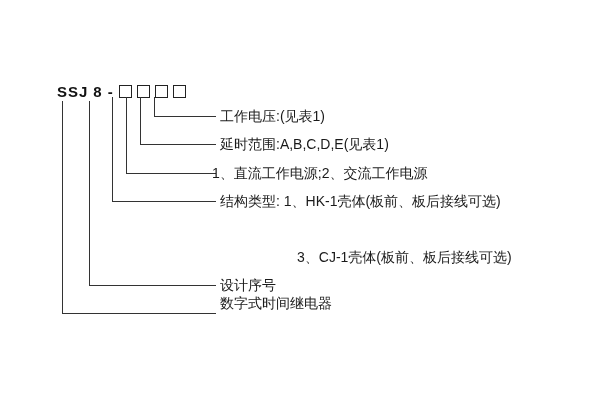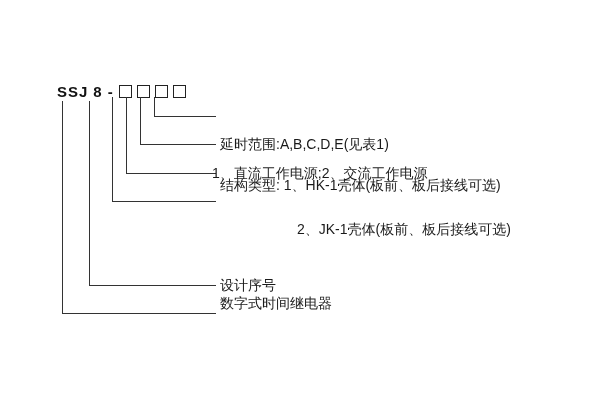--- a/index.html
+++ b/index.html
@@ -54,20 +54,21 @@
   <div class="vline" style="left:140px;top:97px;height:48px;"></div>
   <div class="vline" style="left:154px;top:97px;height:20px;"></div>
 
   <div class="hline" style="left:154px;top:116px;width:62px;"></div>
   <div class="hline" style="left:140px;top:144px;width:76px;"></div>
   <div class="hline" style="left:126px;top:173px;width:90px;"></div>
   <div class="hline" style="left:112px;top:201px;width:104px;"></div>
   <div class="hline" style="left:89px;top:285px;width:127px;"></div>
   <div class="hline" style="left:62px;top:313px;width:154px;"></div>
 
+  <div class="lbl" style="left:220px;top:109px;">工作电压:(见表1)</div>
   <div class="lbl" style="left:220px;top:137px;text-align:center;">延时范围:A,B,C,D,E(见表1)</div>
   <div class="lbl" style="left:212px;top:166px;">1、直流工作电源;2、交流工作电源</div>
-  <div class="lbl" style="left:220px;top:178px;">结构类型: 1、HK-1壳体(板前、板后接线可选)</div>
-  <div class="lbl" style="left:297px;top:222px;">2、JK-1壳体(板前、板后接线可选)</div>
+  <div class="lbl" style="left:220px;top:194px;">结构类型: 1、HK-1壳体(板前、板后接线可选)</div>
+  <div class="lbl" style="left:297px;top:250px;">3、CJ-1壳体(板前、板后接线可选)</div>
   <div class="lbl" style="left:220px;top:278px;text-align:center;">设计序号</div>
   <div class="lbl" style="left:220px;top:296px;">数字式时间继电器</div>
 
 </div>
 
 </body></html>

